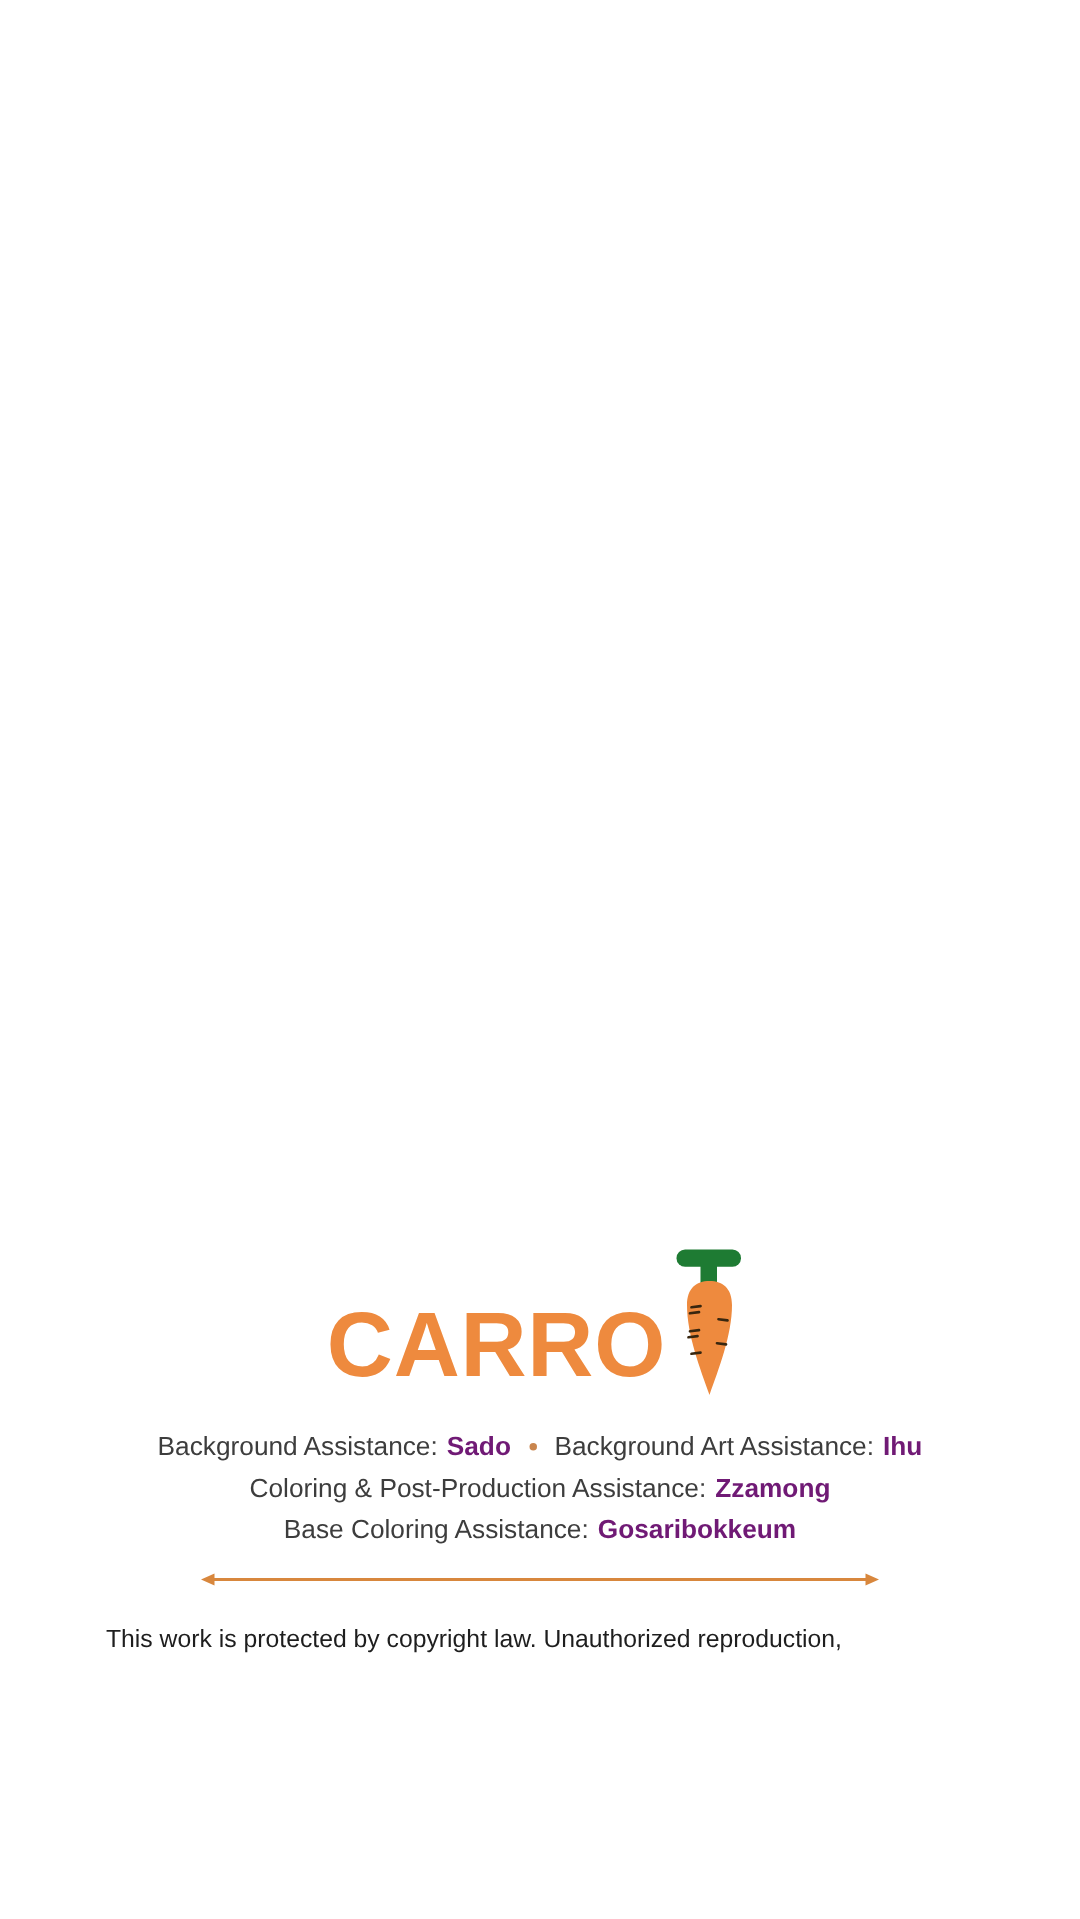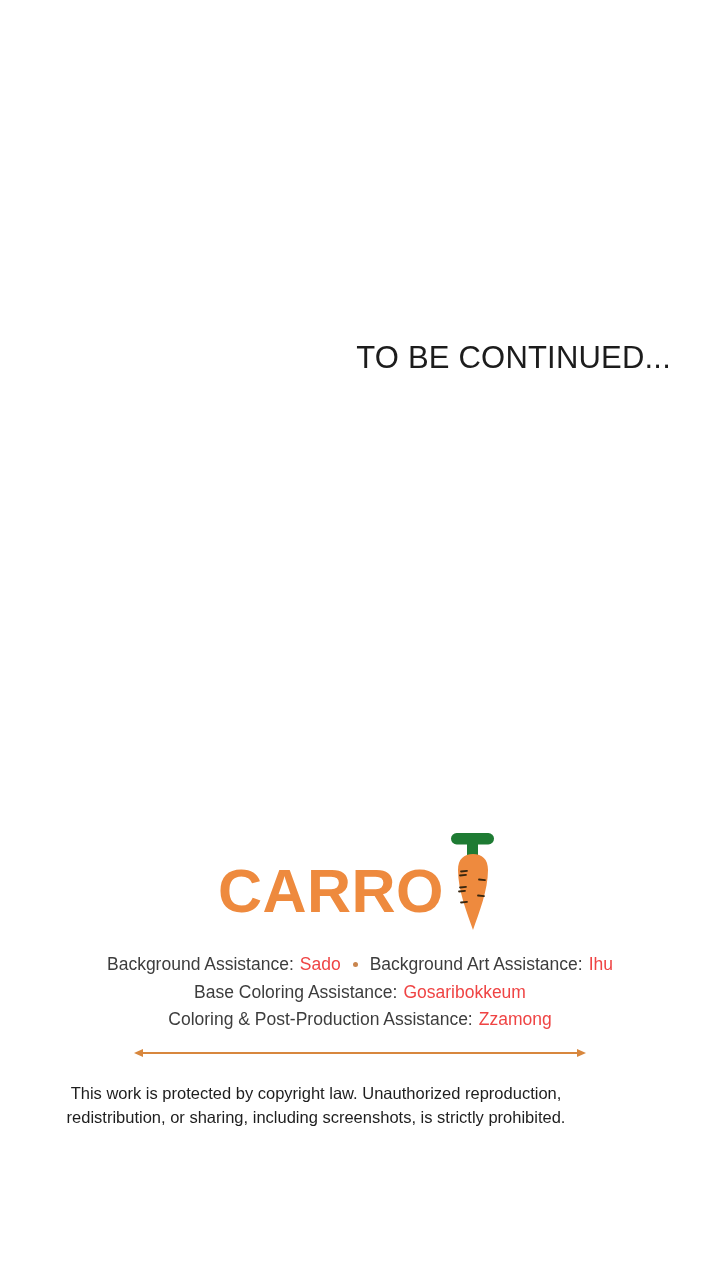--- a/index.html
+++ b/index.html
@@ -26,21 +26,21 @@
 
   
   .logo {
     position: absolute;
     top: 828px;
     left: 0;
     width: 720px;
     height: 104px;
     display: flex;
     justify-content: center;
-    align-items: flex-start;
+    align-items: center;
   }
   .logo-text {
     font-size: 61px;
     font-weight: bold;
     letter-spacing: 0.5px;
     color: #EE8A3E;
     line-height: 1;
     display: block;
     margin-top: 33px; 
   }
@@ -51,21 +51,21 @@
     position: absolute;
     top: 951px;
     left: 0;
     width: 720px;
     text-align: center;
     color: #3d3d3d;
     font-size: 17.5px;
     line-height: 27.5px;
     white-space: nowrap;
   }
-  .c-name { font-weight: normal; color: #ef4444; margin-left: 6px; text-align: right; }
+  .c-name { font-weight: bold; color: #701a75; margin-left: 6px; text-align: right; }
   .sep-dot {
     display: inline-block;
     width: 5px; height: 5px;
     border-radius: 50%;
     background: #c9854e;
     margin: 0 12px;
     vertical-align: 3px;
   }
 
   
@@ -88,21 +88,20 @@
     color: #1e1e1e;
     font-size: 16.5px;
     line-height: 23.5px;
   }
 </style>
 </head>
 <body>
 
 <div class="page">
 
-  <div class="tbc">TO BE CONTINUED...</div>
 
   <div class="logo">
     <span class="logo-text">CARRO</span>
     <span class="carrot-wrap">
       <svg width="52" height="104" viewBox="0 0 52 104" xmlns="http://www.w3.org/2000/svg">
 
         <rect x="4" y="5" width="43" height="11.5" rx="5.7" fill="#1E7B33"></rect>
         <rect x="20" y="12" width="11" height="17" fill="#1E7B33"></rect>
 
         <path d="M26 102 C20 85 11 62 11 42 C11 31 17 26 26 26 C35 26 41 31 41 42 C41 62 32 85 26 102 Z" fill="#EE8A3E"></path>
@@ -118,31 +117,30 @@
         </g>
       </svg>
     </span>
   </div>
 
   <div class="credits">
     <div class="credit-line">
       <span class="c-label">Background Assistance:</span><span class="c-name">Sado</span><span class="sep-dot"></span><span class="c-label">Background Art Assistance:</span><span class="c-name">Ihu</span>
     </div>
     <div class="credit-line">
-      <span class="c-label">Base Coloring Assistance:</span><span class="c-name">Gosaribokkeum</span>
+      <span class="c-label">Coloring &amp; Post-Production Assistance:</span><span class="c-name">Zzamong</span>
     </div>
     <div class="credit-line">
-      <span class="c-label">Coloring &amp; Post-Production Assistance:</span><span class="c-name">Zzamong</span>
+      <span class="c-label">Base Coloring Assistance:</span><span class="c-name">Gosaribokkeum</span>
     </div>
   </div>
 
   <svg class="divider" viewBox="0 0 456 14" xmlns="http://www.w3.org/2000/svg">
     <line x1="9" y1="7" x2="447" y2="7" stroke="#D8873D" stroke-width="2"></line>
     <path d="M2 7 L11 3 L11 11 Z" fill="#D8873D"></path>
     <path d="M454 7 L445 3 L445 11 Z" fill="#D8873D"></path>
   </svg>
 
   <div class="copyright">
     <div>This work is protected by copyright law. Unauthorized reproduction,</div>
-    <div>redistribution, or sharing, including screenshots, is strictly prohibited.</div>
   </div>
 
 </div>
 
 </body></html>

